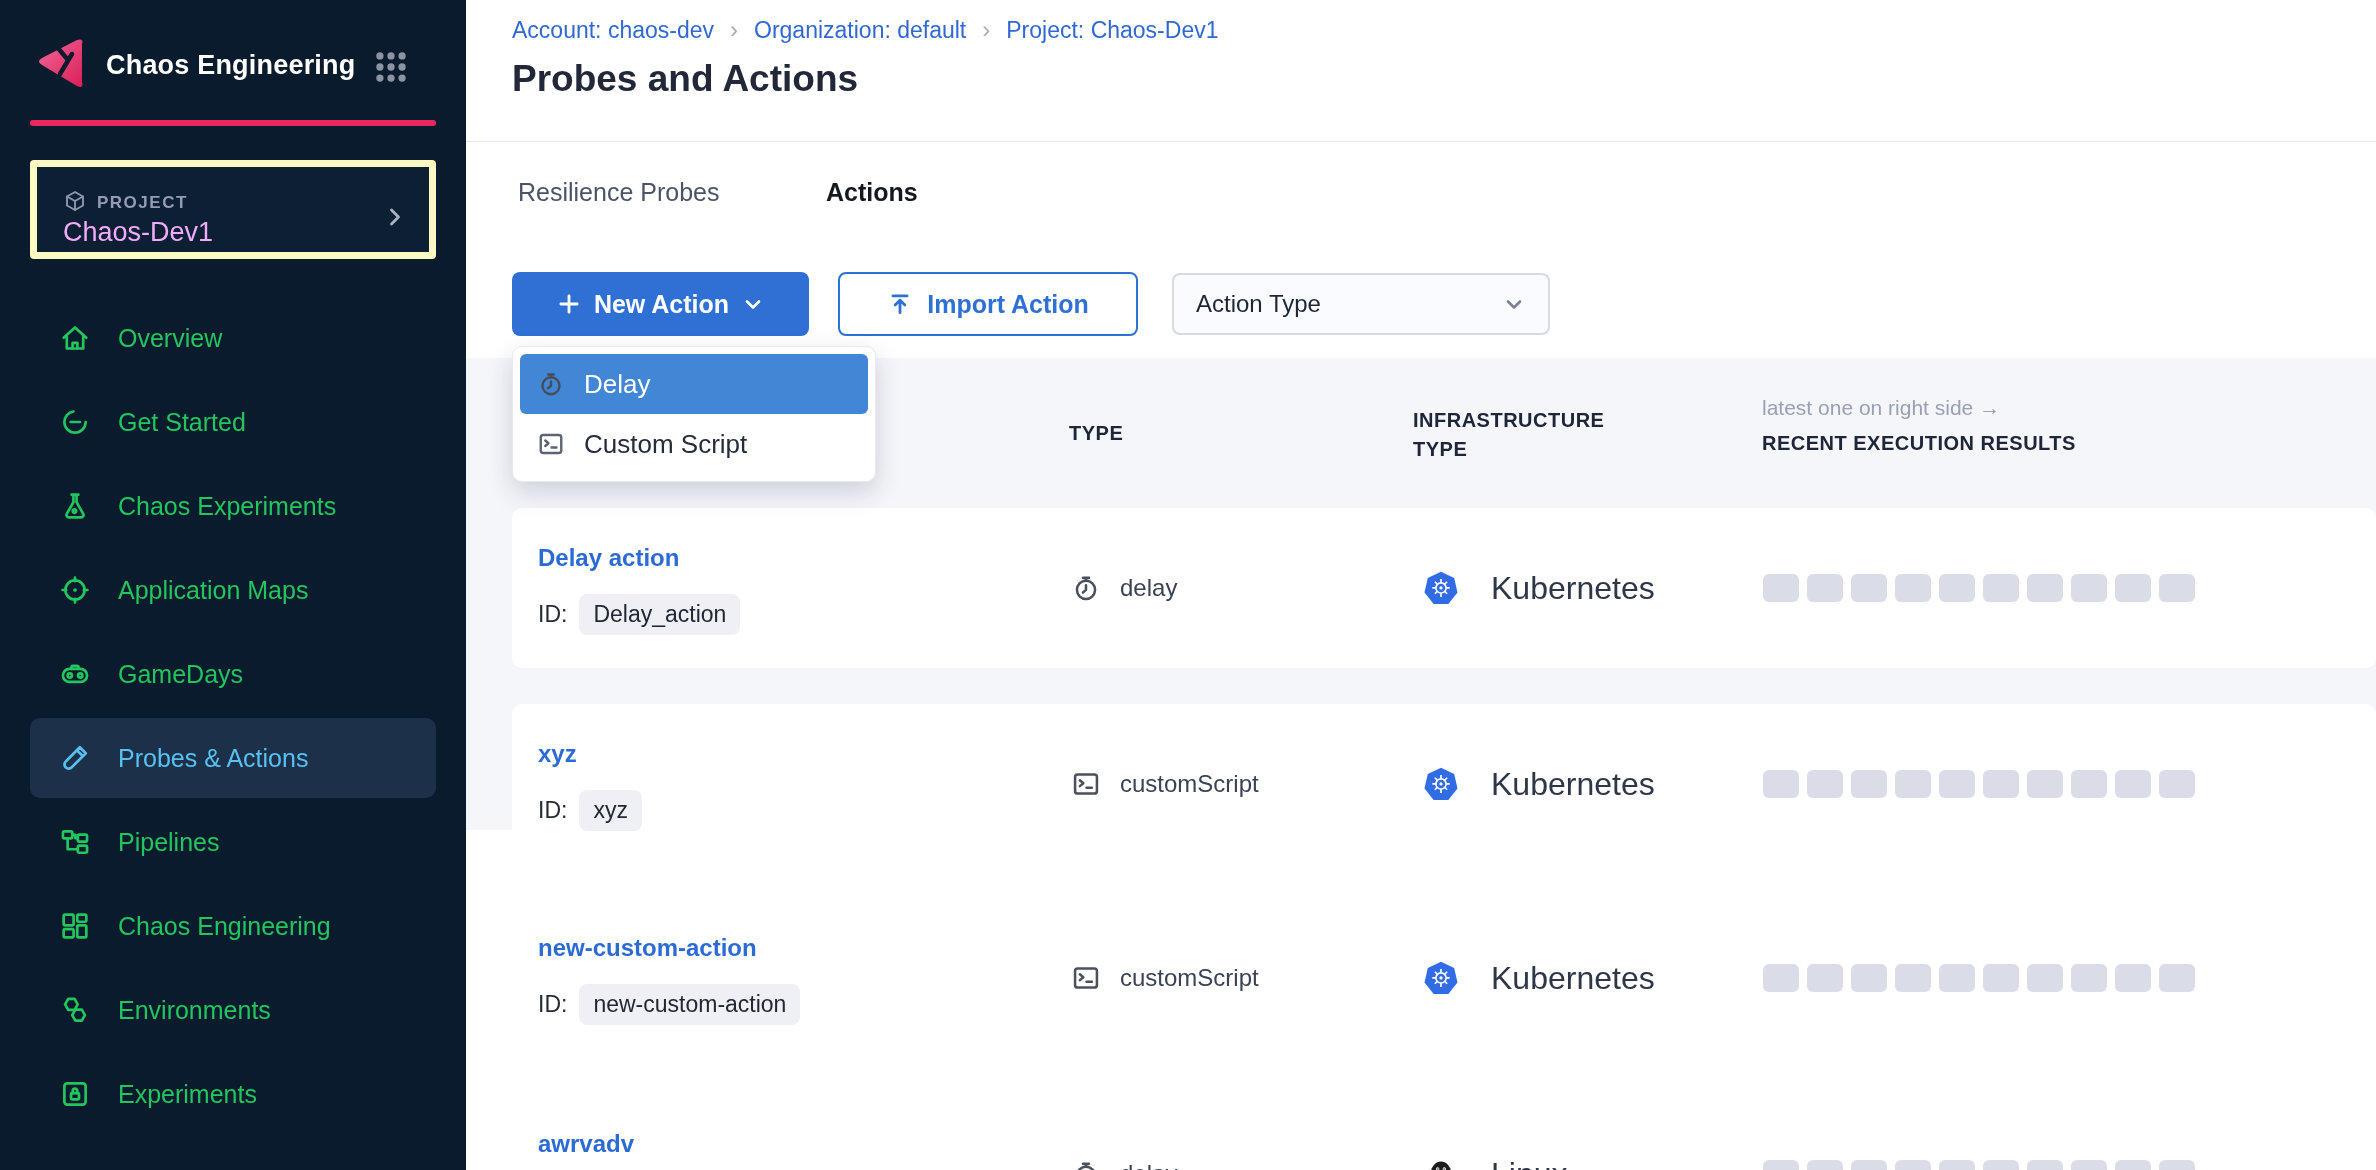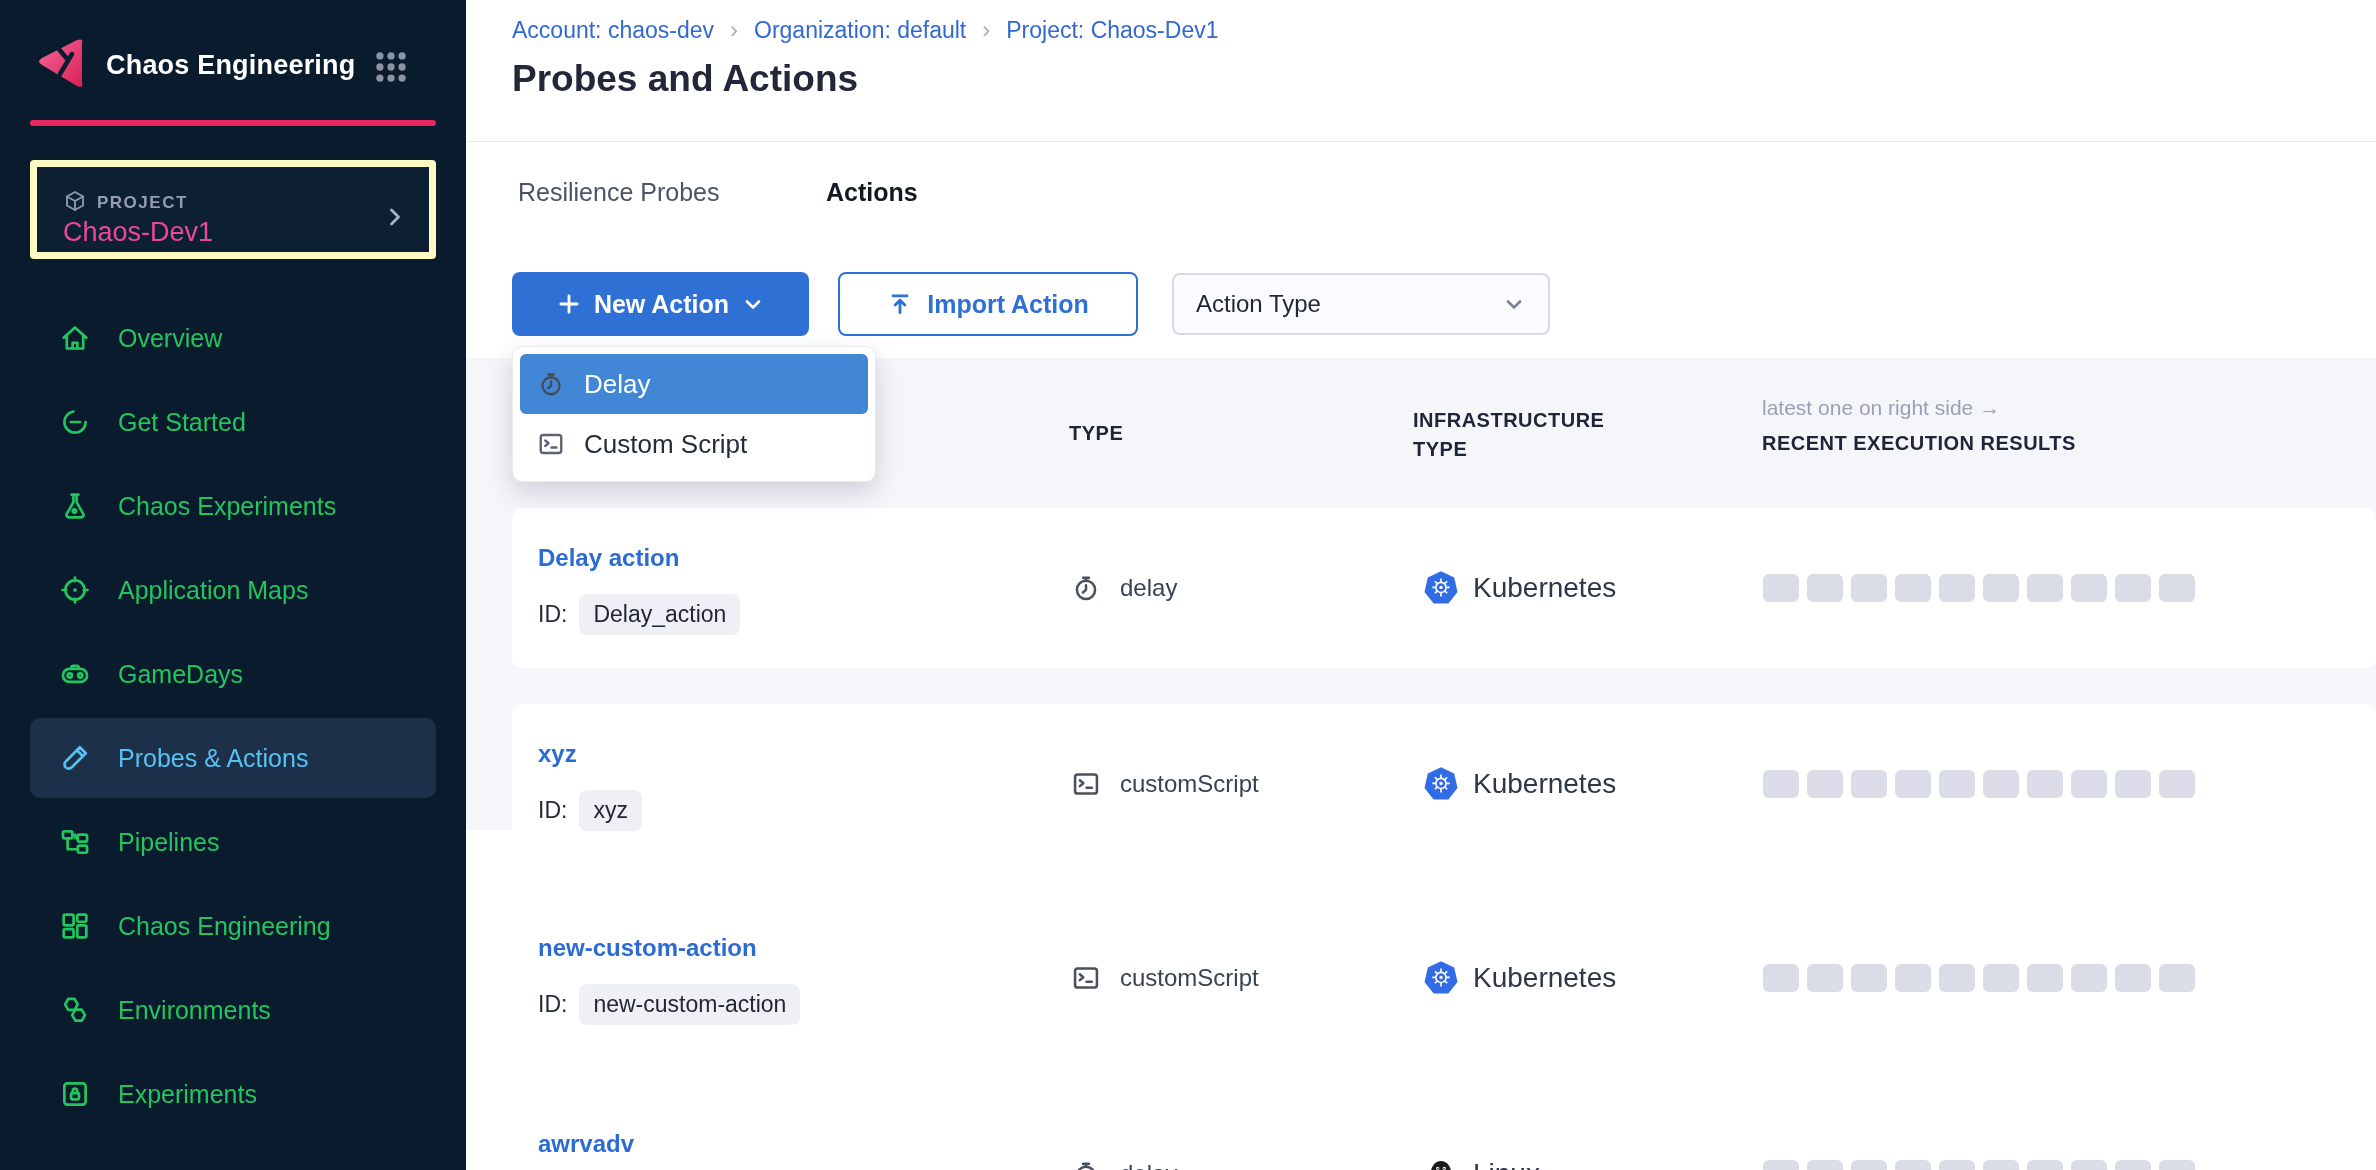--- a/index.html
+++ b/index.html
@@ -11,21 +11,21 @@
   .side-head { position:absolute; left:0; top:0; width:100%; height:122px; }
   .logo { position:absolute; left:32px; top:34px; width:60px; height:60px; }
   .app-title { position:absolute; left:106px; top:50px; font-size:27px; font-weight:bold; color:#ffffff; letter-spacing:.2px; }
   .grid-icon { position:absolute; left:372px; top:48px; width:38px; height:38px; color:#8b93a5; cursor:pointer; }
   .pink-rule { position:absolute; left:30px; right:30px; top:120px; height:6px; background:#e8285f; border-radius:3px; }
 
   .project-box { position:absolute; left:30px; top:160px; width:406px; height:99px; border:7px solid #fef9c3; border-radius:4px; background:#0d2033; cursor:pointer; }
   .project-label-row { position:absolute; left:26px; top:22px; display:flex; align-items:center; gap:10px; }
   .project-label-row svg { width:24px; height:24px; color:#8d96aa; }
   .project-label { font-size:17px; font-weight:bold; letter-spacing:1.5px; color:#939cb0; }
-  .project-name { position:absolute; left:26px; top:50px; font-size:27px; color:#ec4899; }
+  .project-name { position:absolute; left:26px; top:50px; font-size:27px; color:#f0abfc; }
   .project-chevron { position:absolute; right:20px; top:36px; width:28px; height:28px; color:#aab1c0; }
 
   .nav { position:absolute; left:30px; top:296px; width:406px; }
   .nav-item { height:84px; display:flex; align-items:center; gap:26px; padding-left:28px; color:#22c55e; font-size:25px; cursor:pointer; border-radius:10px; }
   .nav-item svg { width:34px; height:34px; flex:none; }
   .nav-item.active { background:#1d3049; color:#57c1f2; height:80px; margin:2px 0; }
 
   
   .main { position:absolute; left:466px; top:0; width:1910px; height:830px; background:#ffffff; }
 
@@ -62,21 +62,21 @@
   .th-results { position:absolute; left:1296px; top:74px; }
 
   .row-card { position:absolute; left:46px; right:0; height:160px; background:#ffffff; border-radius:10px; }
   .row-name { position:absolute; left:26px; top:36px; font-size:24px; font-weight:bold; color:#2c6bd4; cursor:pointer; }
   .row-id { position:absolute; left:26px; top:84px; display:flex; align-items:center; gap:12px; height:44px; }
   .id-label { font-size:23px; color:#262b38; }
   .id-pill { background:#eef0f5; border-radius:8px; padding:7px 14px; font-size:23px; color:#222733; }
   .copy-btn { width:28px; height:28px; color:#2d6ed3; cursor:pointer; }
   .cell-type { position:absolute; left:558px; top:50%; transform:translateY(-50%); display:flex; align-items:center; gap:18px; font-size:24px; color:#3b4254; }
   .cell-type svg { width:32px; height:32px; color:#4a505c; }
-  .cell-infra { position:absolute; left:911px; top:50%; transform:translateY(-50%); display:flex; align-items:center; gap:14px; font-size:28px; color:#2f3647; }
+  .cell-infra { position:absolute; left:911px; top:50%; transform:translateY(-50%); display:flex; align-items:flex-end; gap:32px; font-size:32px; color:#2f3647; }
   .cell-infra svg { width:36px; height:36px; }
   .cell-results { position:absolute; left:1251px; top:50%; transform:translateY(-50%); display:flex; gap:8px; }
   .ph-square { width:36px; height:28px; border-radius:6px; background:#dadde8; }
 
   
   .dropdown { position:absolute; left:46px; top:346px; width:364px; background:#ffffff; border:1px solid #e8eaf0; border-radius:10px; box-shadow:0 10px 26px rgba(30,40,70,.18); padding:7px; z-index:20; }
   .dd-item { height:60px; display:flex; align-items:center; gap:18px; padding:0 16px; border-radius:6px; font-size:26px; color:#262c3b; cursor:pointer; }
   .dd-item svg { width:30px; height:30px; flex:none; }
   .dd-item.selected { background:#4286d6; color:#ffffff; }
   .dd-item.selected svg { color:#474c56; }

